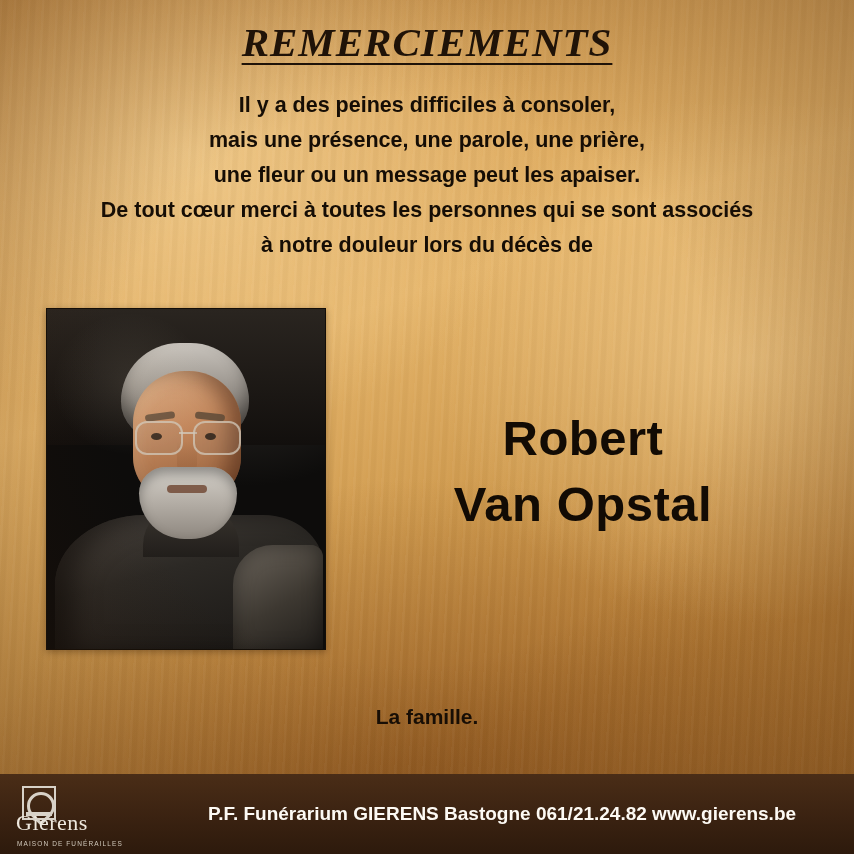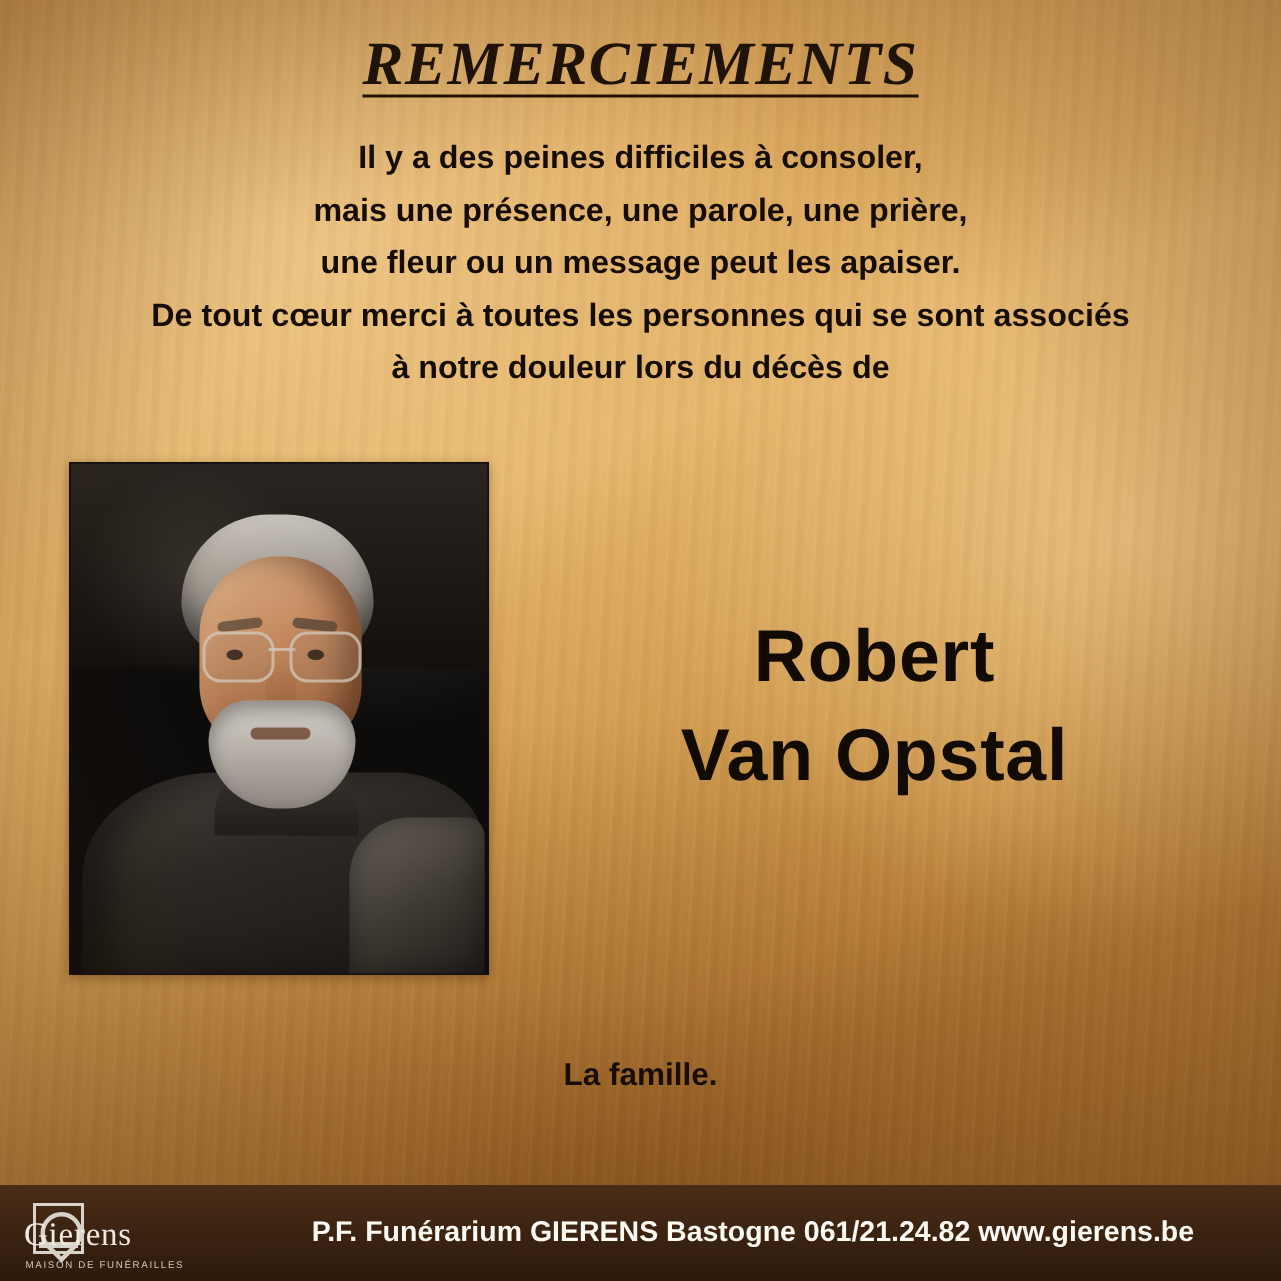--- a/index.html
+++ b/index.html
@@ -196,21 +196,21 @@
     top: 705px;
     text-align: center;
     color: #150d05;
     font-weight: bold;
     font-size: 21px;
   }
 
   .footer {
     position: absolute;
     left: 0; right: 0; bottom: 0;
-    height: 64px;
+    height: 80px;
     background: linear-gradient(180deg, #4a2d17 0%, #3a2211 55%, #2d1a0c 100%);
     display: flex;
     align-items: center;
   }
   .footer-logo {
     width: 150px;
     height: 100%;
     position: relative;
     flex: 0 0 150px;
     color: #e8e2d8;

